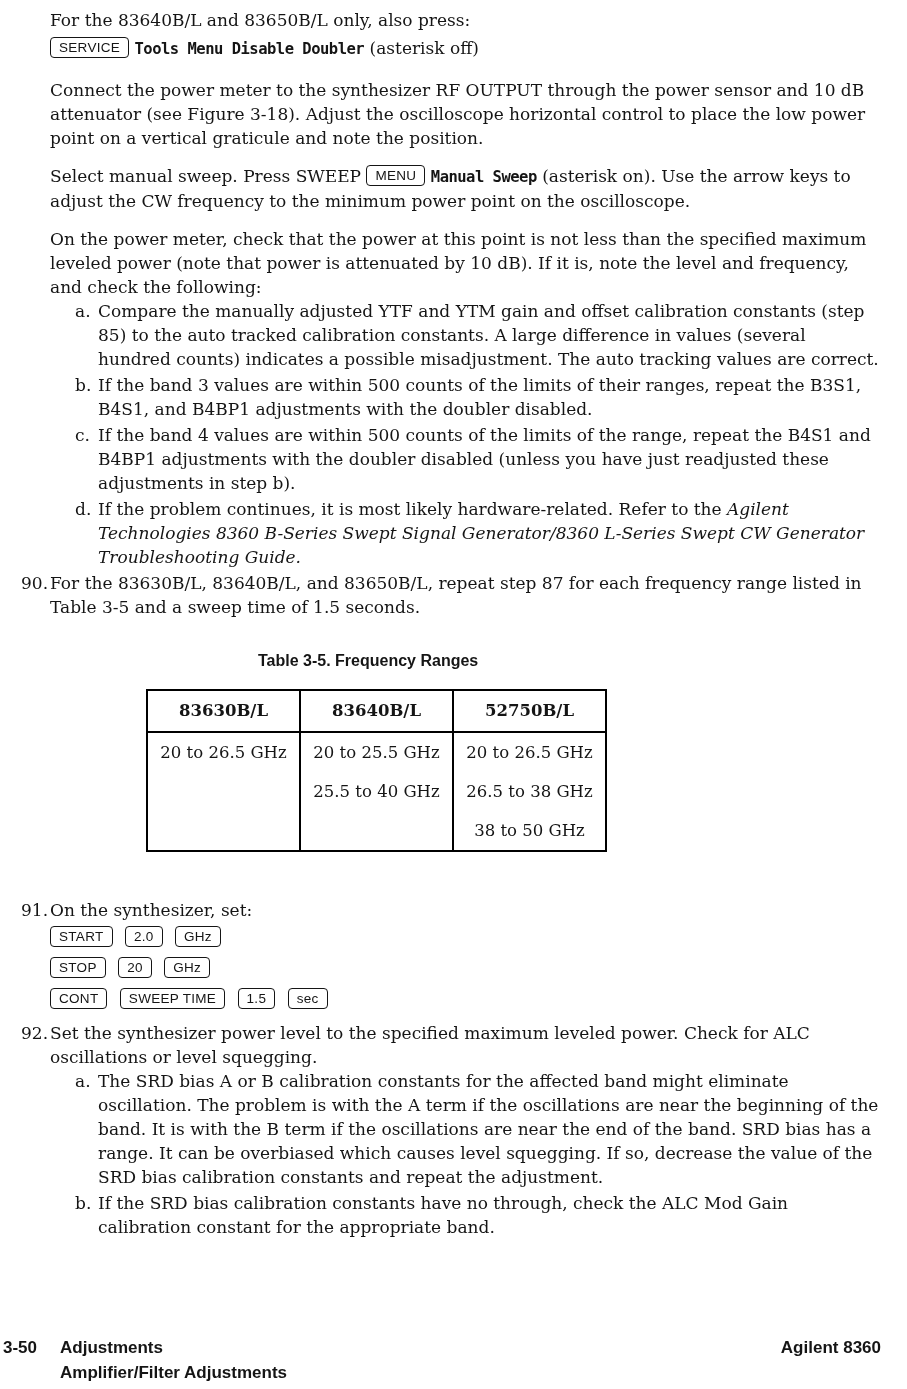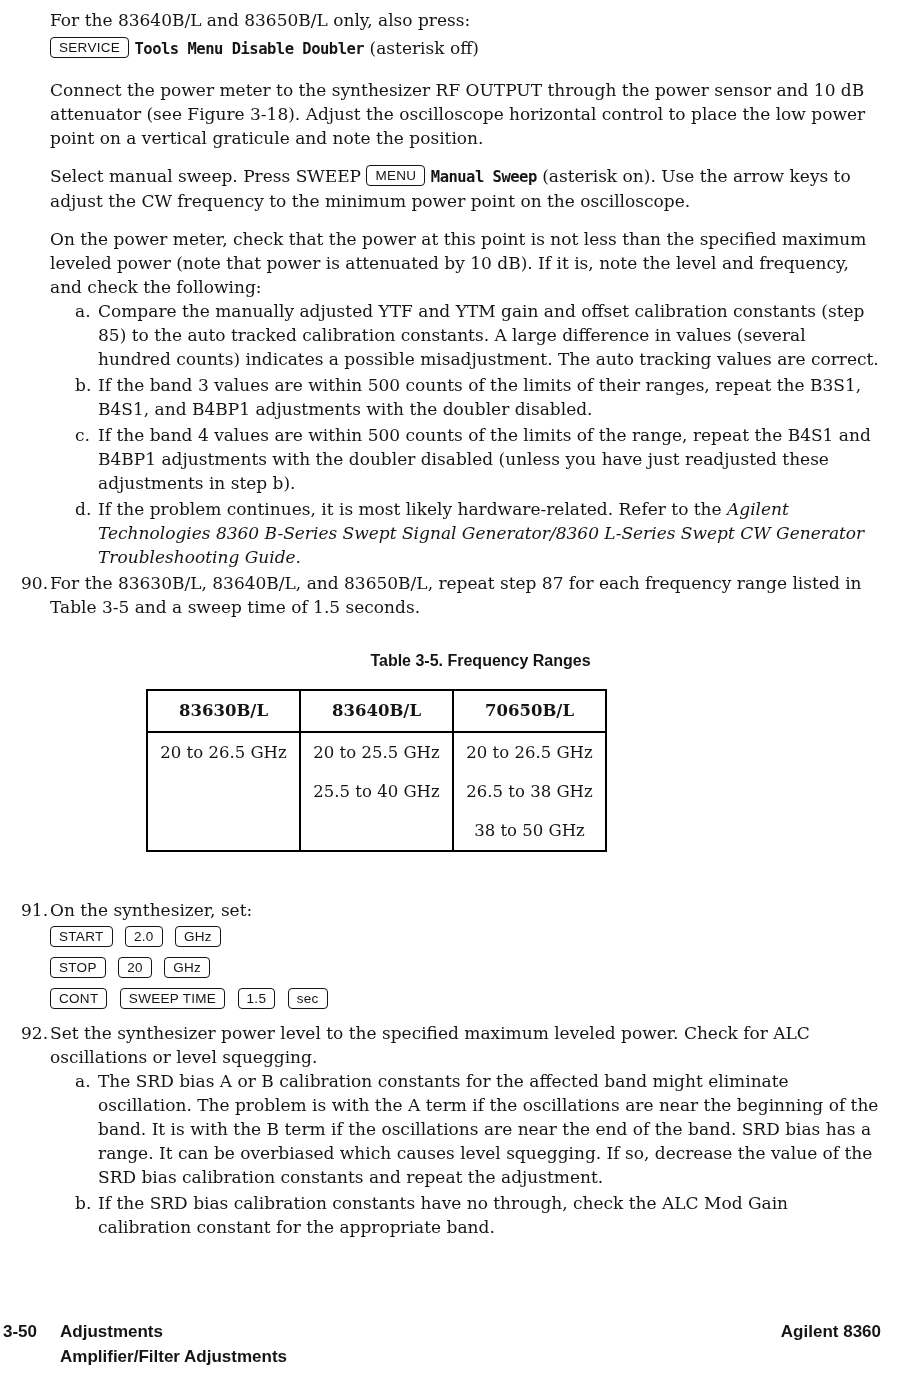--- a/index.html
+++ b/index.html
@@ -25,34 +25,34 @@
   }
   .it { font-style:italic; }
   .sublist { margin:0 0 2px 25px; }
   .subitem { display:flex; margin:0 0 2px 0; }
   .subitem .lbl { width:23px; flex:none; }
   .subitem .txt { flex:1; }
   .step { position:relative; margin:0 0 14px 0; }
   .step .num { position:absolute; left:-29px; top:0; }
   .tblwrap { margin:30px 0 46px 0; }
   .tbl-caption {
-    width:445px; margin:0 0 16px 208px; text-align:center;
+    width:445px; margin:0 0 16px 208px; 
     font-family:"Liberation Sans", sans-serif; font-weight:bold; font-size:16px;
   }
   table.freq { border-collapse:collapse; margin-left:96px; border:2px solid #000; }
   table.freq th, table.freq td {
     border-left:2px solid #000; border-right:2px solid #000;
     width:145px; text-align:center; font-size:16.5px; padding:7px 3px;
   }
   table.freq th { border-bottom:2px solid #000; font-weight:bold; padding:8px 3px; }
   table.freq td { height:25px; vertical-align:middle; }
   .keyrow { margin:3px 0 7px 0; }
   .keyrow .keycap { margin-right:7px; }
   .footer {
-    position:absolute; left:0; right:0; bottom:20px; padding:0 26px 0 3px;
+    position:absolute; left:0; right:0; bottom:4px; padding:0 26px 0 3px;
     font-family:"Liberation Sans", sans-serif; font-weight:bold; font-size:17px;
     line-height:25px;
   }
   .footer-row1 { display:flex; justify-content:space-between; }
   .footer .pagenum { display:inline-block; width:57px; }
   .footer-row2 { margin-left:57px; }
 </style>
 </head>
 <body>
 
@@ -104,21 +104,21 @@
     <span>For the 83630B/L, 83640B/L, and 83650B/L, repeat step 87 for each frequency range listed in Table 3-5 and a sweep time of 1.5 seconds.</span>
   </div>
 
   <div class="tblwrap">
     <div class="tbl-caption">Table 3-5. Frequency Ranges</div>
     <table class="freq">
       <thead>
         <tr>
           <th>83630B/L</th>
           <th>83640B/L</th>
-          <th>70650B/L</th>
+          <th>52750B/L</th>
         </tr>
       </thead>
       <tbody>
         <tr>
           <td>20 to 26.5 GHz</td>
           <td>20 to 25.5 GHz</td>
           <td>20 to 26.5 GHz</td>
         </tr>
         <tr>
           <td></td>

